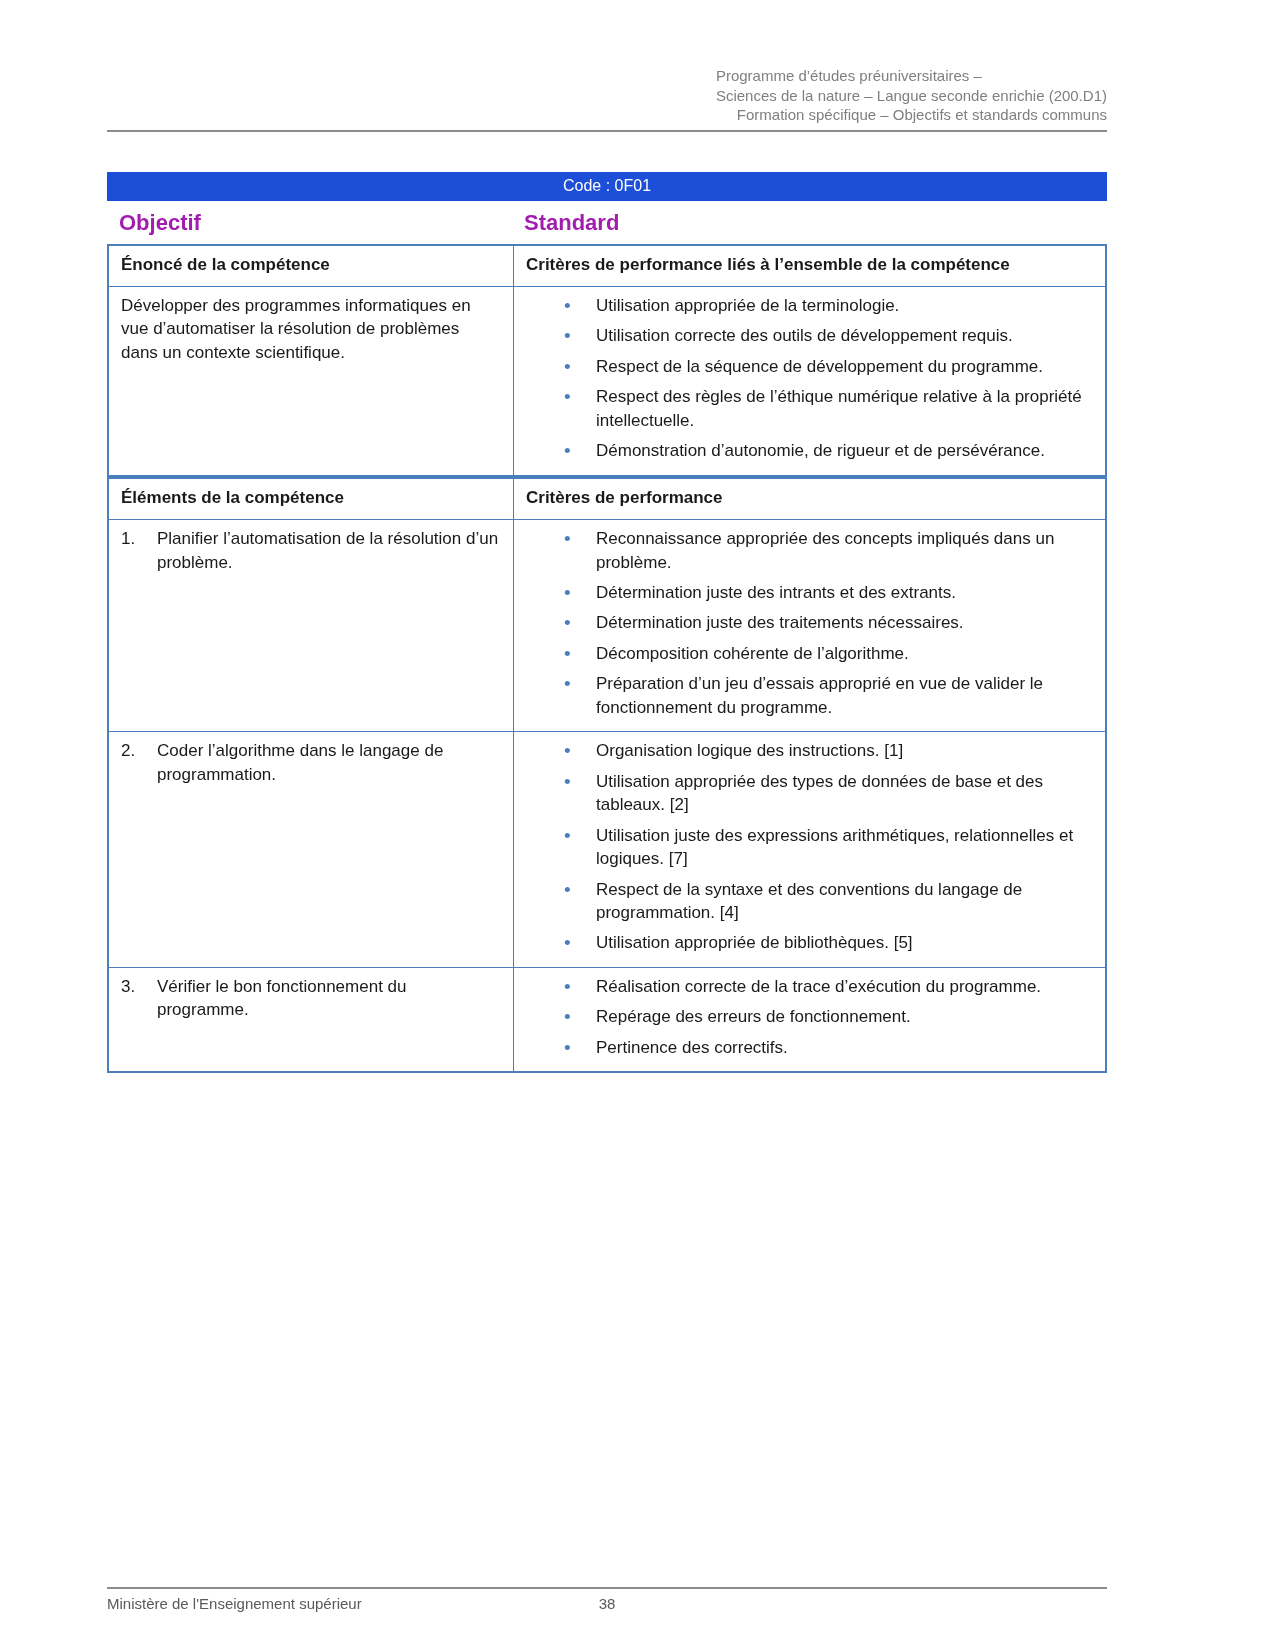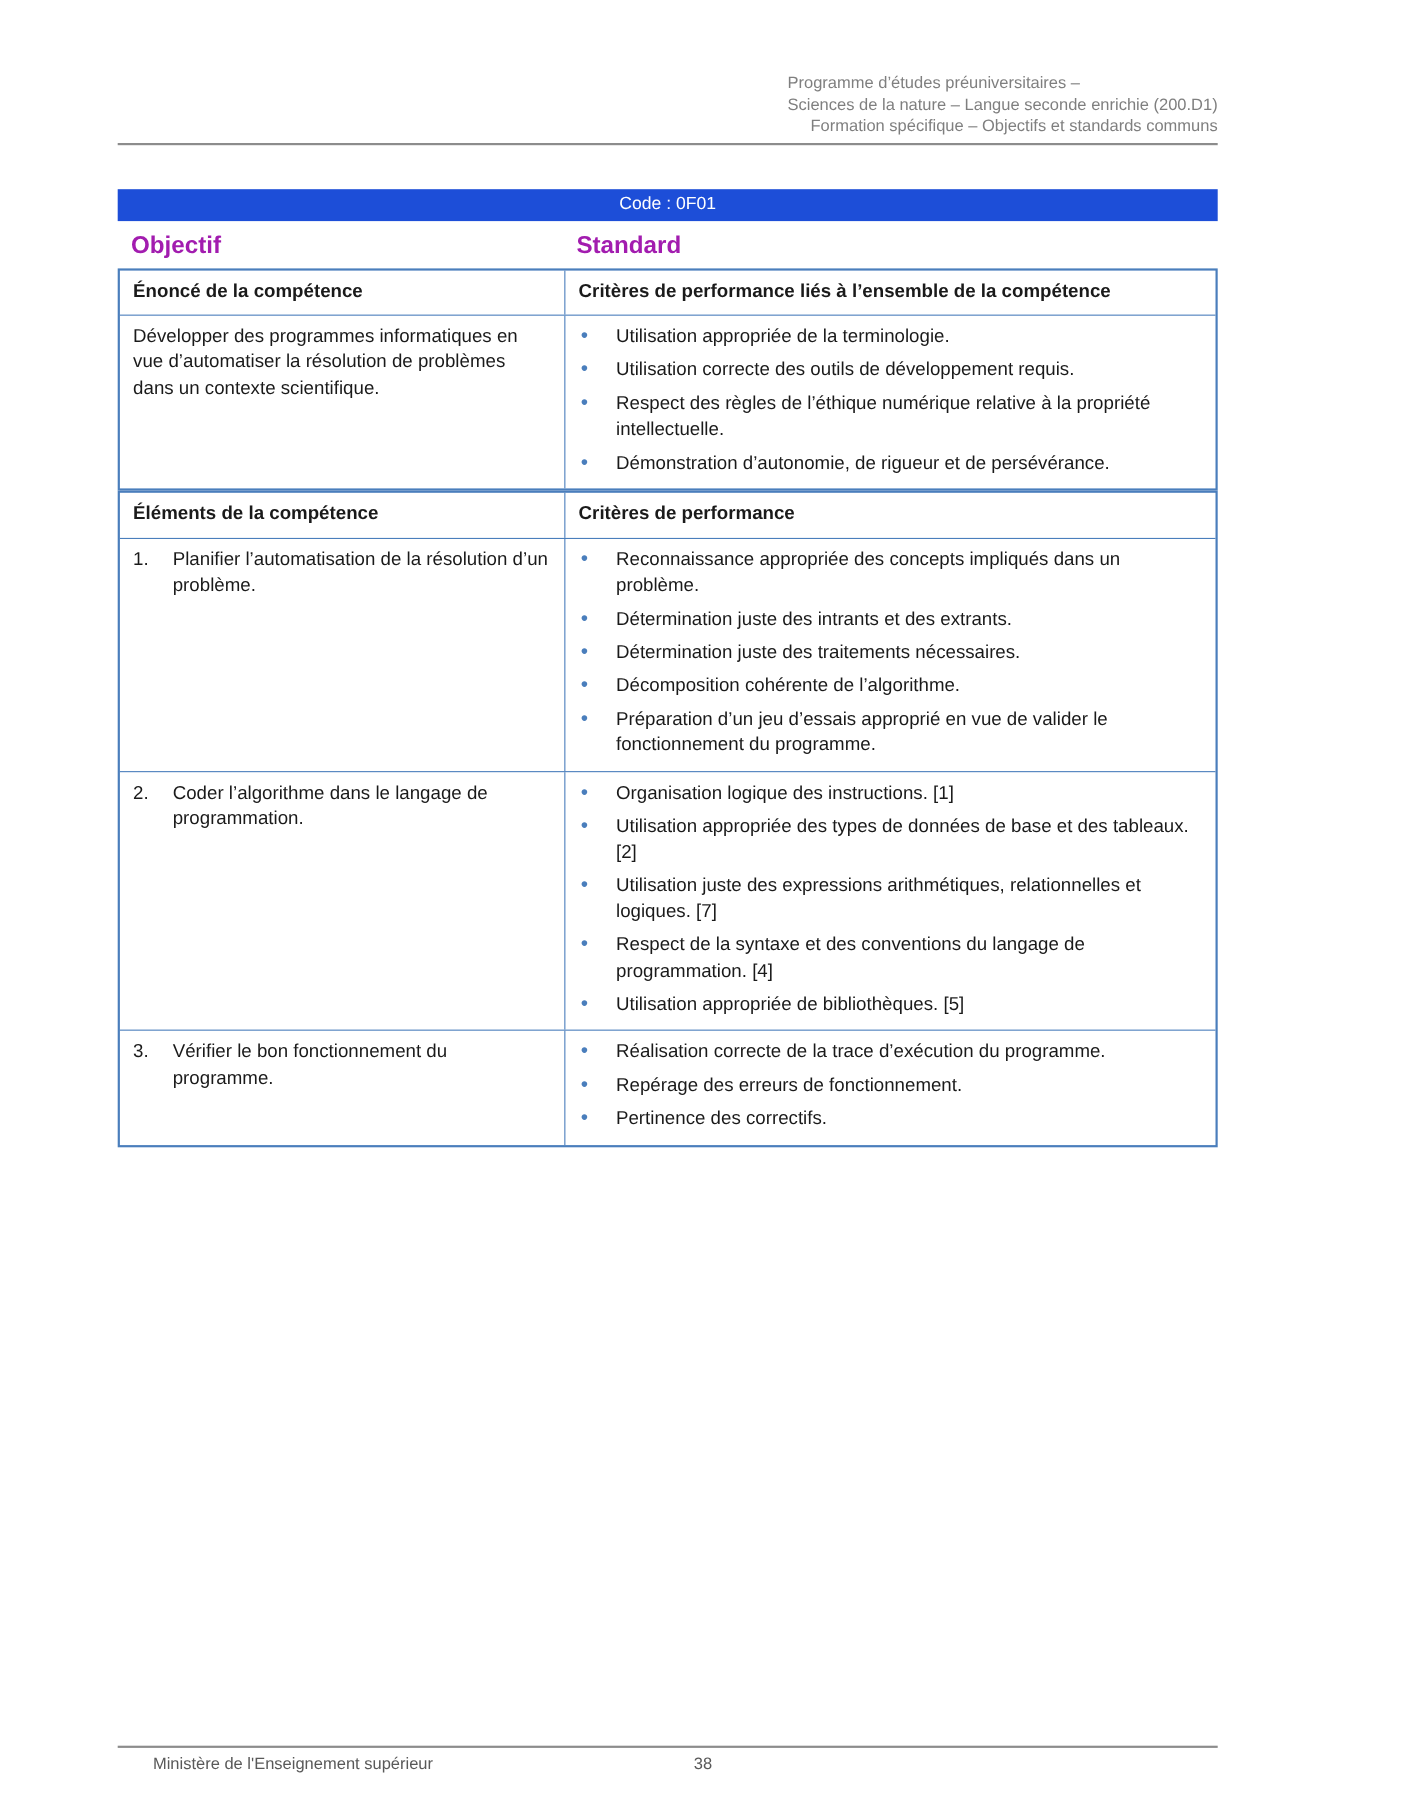--- a/index.html
+++ b/index.html
@@ -36,21 +36,21 @@
     color:#a21caf; font-weight:bold; font-size:22px;
     padding-left:12px;
   }
   
   .tbl {
     border:2px solid #4a7ebc;
   }
   .tbl-row {
     display:grid; grid-template-columns:405px 1fr;
   }
-  .tbl-row + .tbl-row { border-top:1.5px solid #4a7ebc; }
+  .tbl-row + .tbl-row { border-top:1.5px solid #4a7ebc;gap:36px; }
   .hdr-row { font-weight:bold; }
   .cell {
     padding:7px 14px 10px 12px;
     font-size:17px; line-height:1.38;
   }
   .cell.left { border-right:1.5px solid #4a7ebc; }
   
   .num-wrap { display:flex; }
   .num-wrap .num { width:36px; flex:0 0 36px; }
   .num-wrap .txt { flex:1; }
@@ -70,21 +70,21 @@
   }
   
   .doc-footer {
     position:absolute;
     left:107px; right:168px; bottom:38px;
     border-top:2px solid #8c8c8c;
     padding-top:6px;
     color:#595959; font-size:15px;
   }
   .doc-footer .inner {
-    position:relative; width:100%;margin-left:32px;
+    position:relative; width:100%;
   }
   .doc-footer .page-num {
     position:absolute; left:0; right:0; text-align:center;
   }
 </style>
 </head>
 <body>
 
 <div class="page">
 
@@ -107,20 +107,21 @@
     <div class="tbl-row hdr-row">
       <div class="cell left">Énoncé de la compétence</div>
       <div class="cell">Critères de performance liés à l’ensemble de la compétence</div>
     </div>
     <div class="tbl-row">
       <div class="cell left">Développer des programmes informatiques en vue d’automatiser la résolution de problèmes dans un contexte scientifique.</div>
       <div class="cell">
         <ul class="crit">
           <li>Utilisation appropriée de la terminologie.</li>
           <li>Utilisation correcte des outils de développement requis.</li>
+          <li>Respect de la séquence de développement du programme.</li>
           <li>Respect des règles de l’éthique numérique relative à la propriété intellectuelle.</li>
           <li>Démonstration d’autonomie, de rigueur et de persévérance.</li>
         </ul>
       </div>
     </div>
   </div>
 
   <div class="tbl">
     <div class="tbl-row hdr-row">
       <div class="cell left">Éléments de la compétence</div>

